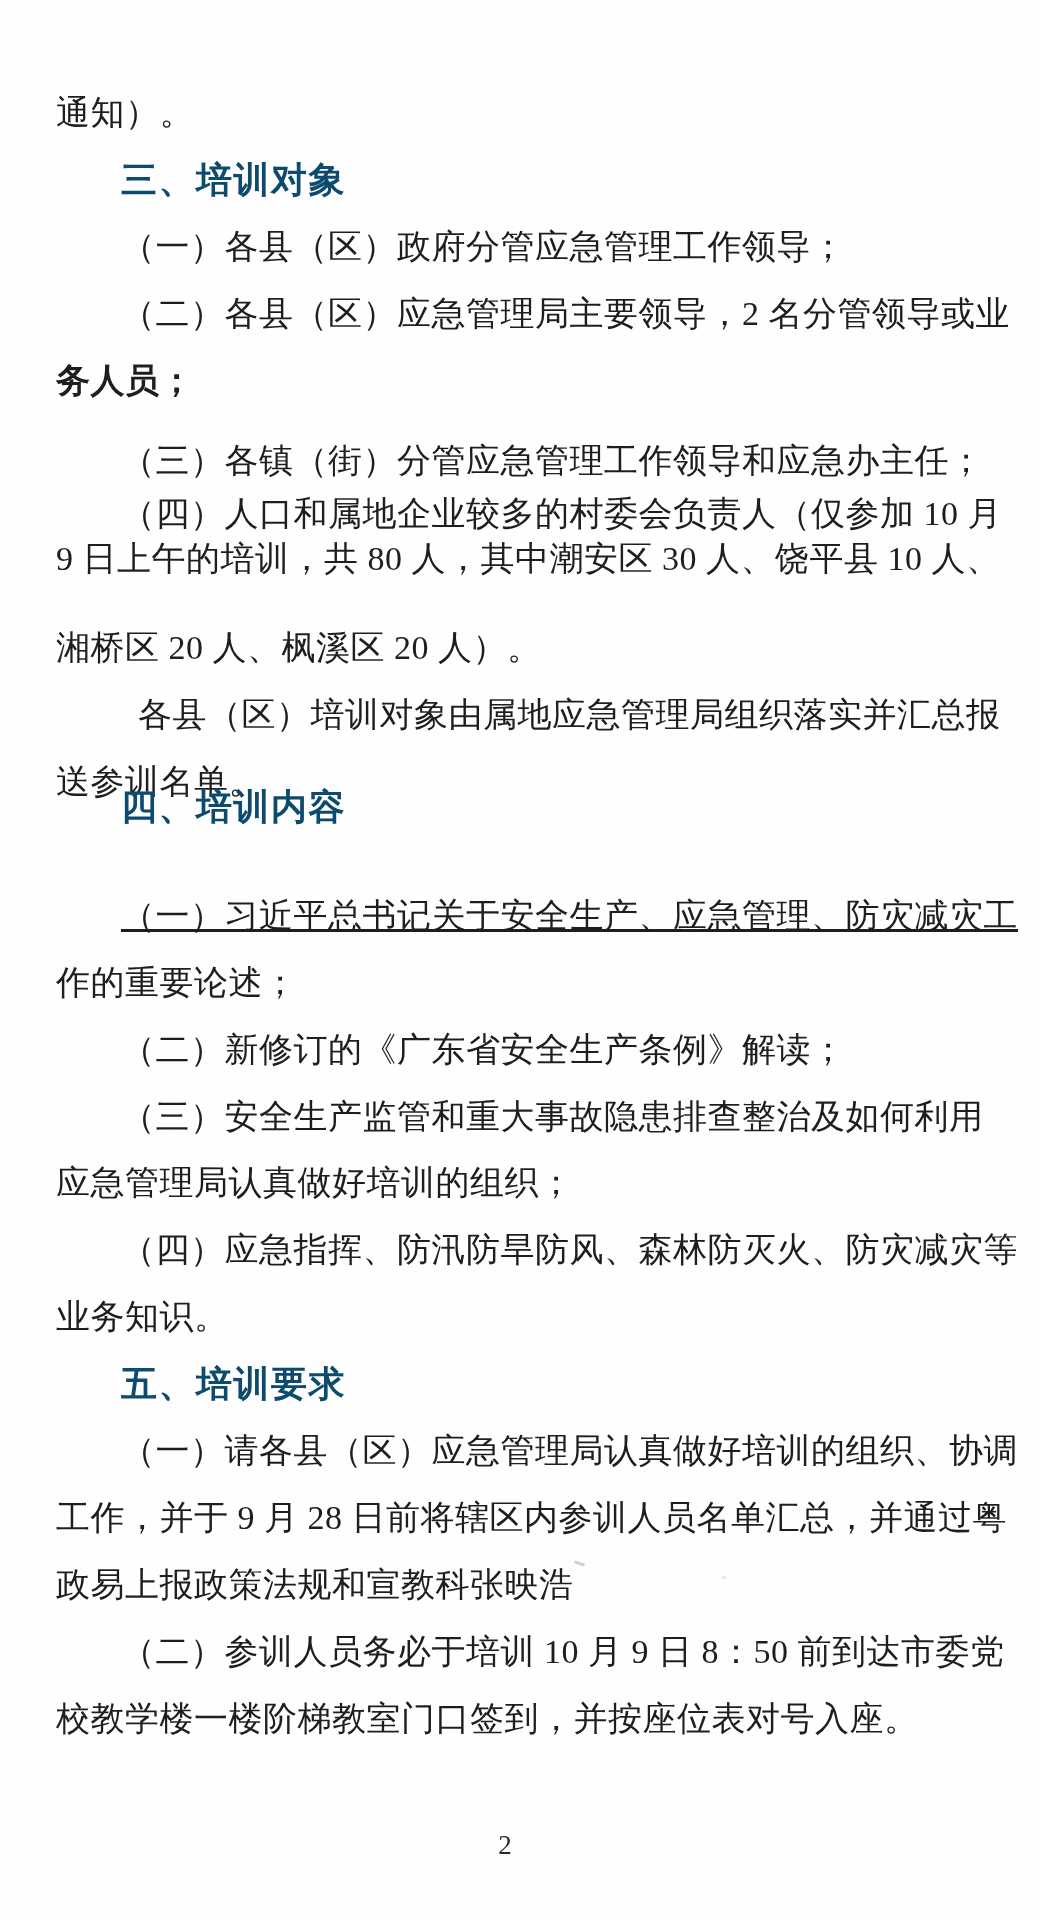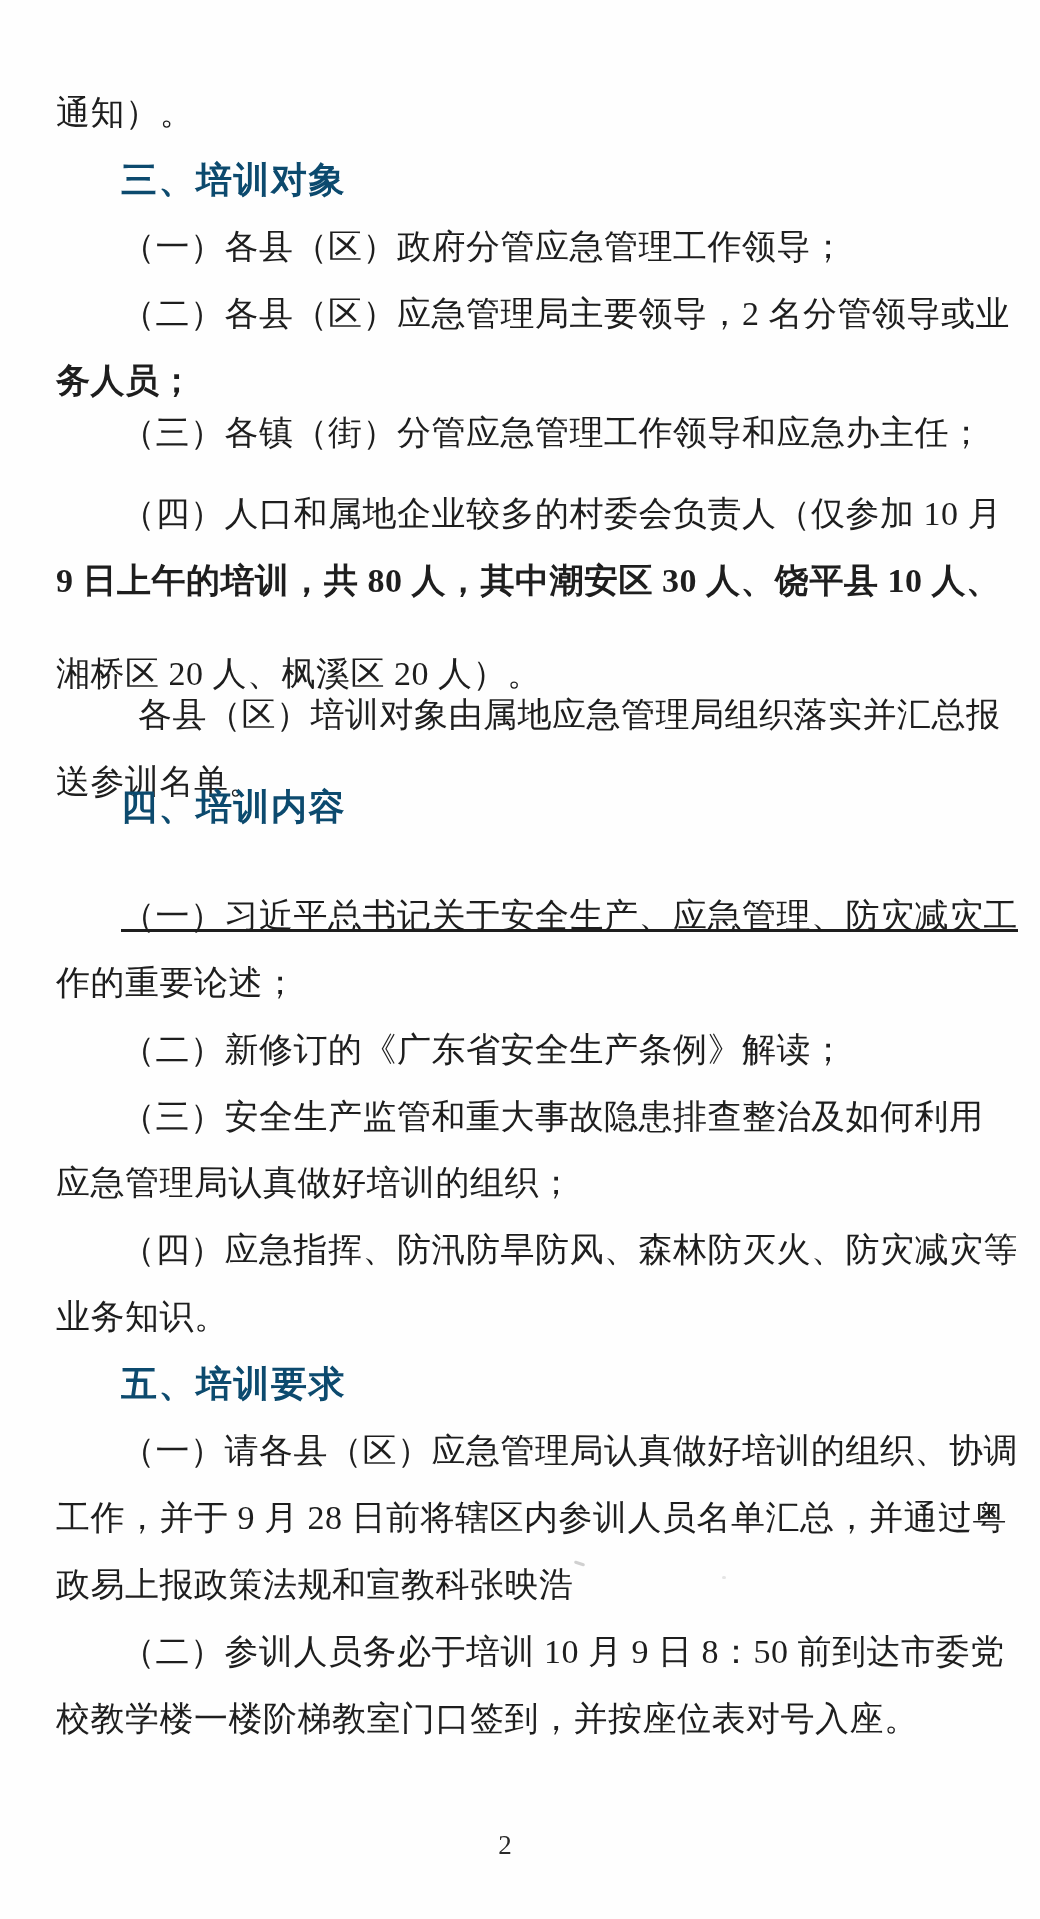--- a/index.html
+++ b/index.html
@@ -66,24 +66,24 @@
 </head>
 <body>
 
 <div class="page">
   <div>
       <div class="doc-line body indent-none" style="top: 91px;">通知）。</div>
       <div class="doc-line heading indent-para" style="top: 158px;">三、培训对象</div>
       <div class="doc-line body indent-para" style="top: 225px;">（一）各县（区）政府分管应急管理工作领导；</div>
       <div class="doc-line body indent-para" style="top: 292px;">（二）各县（区）应急管理局主要领导，2 名分管领导或业</div>
       <div class="doc-line body indent-none" style="top: 359px; font-weight: bold;">务人员；</div>
-      <div class="doc-line body indent-para" style="top: 411px;">（三）各镇（街）分管应急管理工作领导和应急办主任；</div>
+      <div class="doc-line body indent-para" style="top: 439px;">（三）各镇（街）分管应急管理工作领导和应急办主任；</div>
       <div class="doc-line body indent-para" style="top: 492px;">（四）人口和属地企业较多的村委会负责人（仅参加 10 月</div>
-      <div class="doc-line body indent-none" style="top: 559px; font-weight: bold;">9 日上午的培训，共 80 人，其中潮安区 30 人、饶平县 10 人、</div>
-      <div class="doc-line body indent-none" style="top: 652px;">湘桥区 20 人、枫溪区 20 人）。</div>
+      <div class="doc-line body indent-none" style="top: 537px;">9 日上午的培训，共 80 人，其中潮安区 30 人、饶平县 10 人、</div>
+      <div class="doc-line body indent-none" style="top: 626px;">湘桥区 20 人、枫溪区 20 人）。</div>
       <div class="doc-line body indent-para2" style="top: 693px;">各县（区）培训对象由属地应急管理局组织落实并汇总报</div>
       <div class="doc-line body indent-none" style="top: 760px;">送参训名单。</div>
       <div class="doc-line heading indent-para" style="top: 785px;">四、培训内容</div>
       <div class="doc-line body indent-para" style="top: 894px; text-decoration: underline;">（一）习近平总书记关于安全生产、应急管理、防灾减灾工</div>
       <div class="doc-line body indent-none" style="top: 961px;">作的重要论述；</div>
       <div class="doc-line body indent-para" style="top: 1028px;">（二）新修订的《广东省安全生产条例》解读；</div>
       <div class="doc-line body indent-para" style="top: 1095px;">（三）安全生产监管和重大事故隐患排查整治及如何利用</div>
       <div class="doc-line body indent-none" style="top: 1161px;">应急管理局认真做好培训的组织；</div>
       <div class="doc-line body indent-para" style="top: 1228px;">（四）应急指挥、防汛防旱防风、森林防灭火、防灾减灾等</div>
       <div class="doc-line body indent-none" style="top: 1295px;">业务知识。</div>

